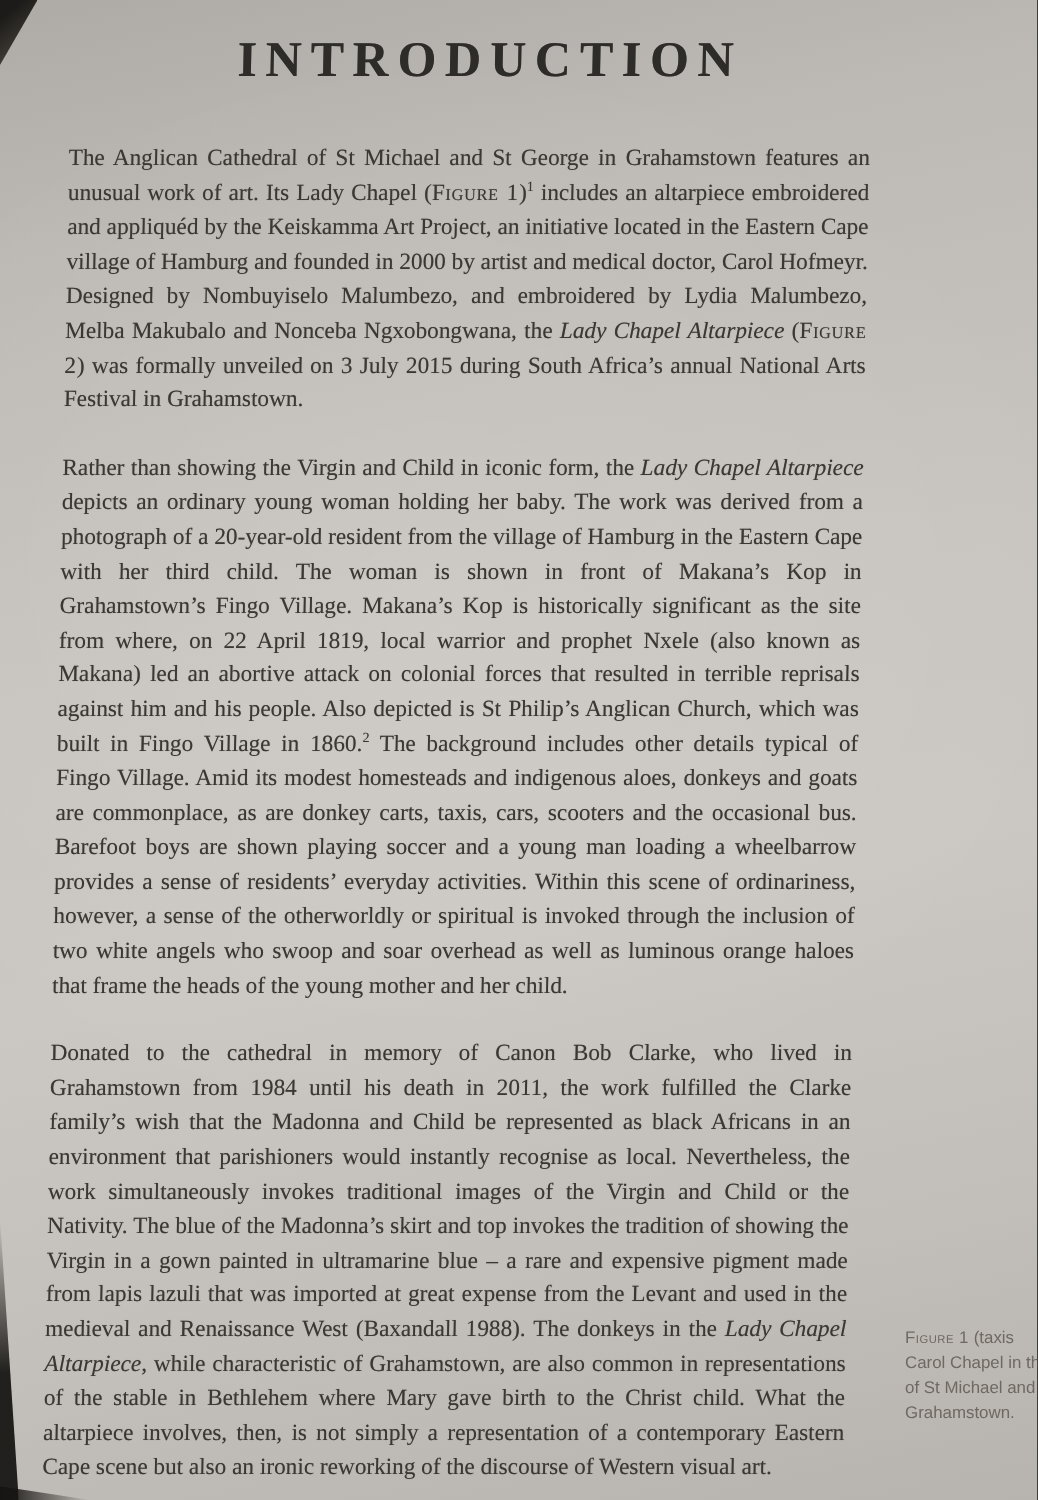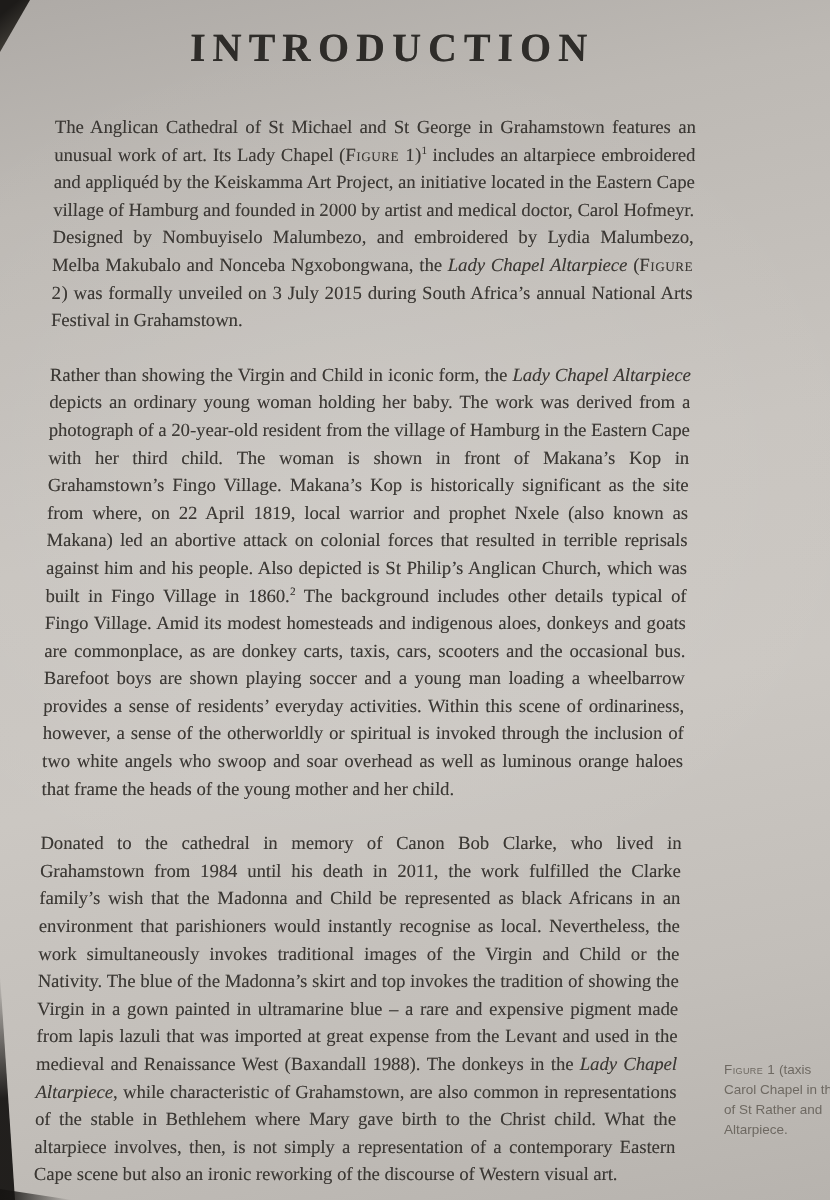--- a/index.html
+++ b/index.html
@@ -86,16 +86,16 @@
     <div>
         <p class="para"><span>The Anglican Cathedral of St Michael and St George in Grahamstown features an unusual work of art. Its Lady Chapel (</span><span class="seg-smallcaps">Figure 1</span><span>)</span><span class="seg-sup">1</span><span> includes an altarpiece embroidered and appliquéd by the Keiskamma Art Project, an initiative located in the Eastern Cape village of Hamburg and founded in 2000 by artist and medical doctor, Carol Hofmeyr. Designed by Nombuyiselo Malumbezo, and embroidered by Lydia Malumbezo, Melba Makubalo and Nonceba Ngxobongwana, the </span><span class="seg-italic">Lady Chapel Altarpiece</span><span> (</span><span class="seg-smallcaps">Figure 2</span><span>) was formally unveiled on 3 July 2015 during South Africa’s annual National Arts Festival in Grahamstown.</span></p>
         <p class="para"><span>Rather than showing the Virgin and Child in iconic form, the </span><span class="seg-italic">Lady Chapel Altarpiece</span><span> depicts an ordinary young woman holding her baby. The work was derived from a photograph of a 20-year-old resident from the village of Hamburg in the Eastern Cape with her third child. The woman is shown in front of Makana’s Kop in Grahamstown’s Fingo Village. Makana’s Kop is historically significant as the site from where, on 22 April 1819, local warrior and prophet Nxele (also known as Makana) led an abortive attack on colonial forces that resulted in terrible reprisals against him and his people. Also depicted is St Philip’s Anglican Church, which was built in Fingo Village in 1860.</span><span class="seg-sup">2</span><span> The background includes other details typical of Fingo Village. Amid its modest homesteads and indigenous aloes, donkeys and goats are commonplace, as are donkey carts, taxis, cars, scooters and the occasional bus. Barefoot boys are shown playing soccer and a young man loading a wheelbarrow provides a sense of residents’ everyday activities. Within this scene of ordinariness, however, a sense of the otherworldly or spiritual is invoked through the inclusion of two white angels who swoop and soar overhead as well as luminous orange haloes that frame the heads of the young mother and her child.</span></p>
         <p class="para"><span>Donated to the cathedral in memory of Canon Bob Clarke, who lived in Grahamstown from 1984 until his death in 2011, the work fulfilled the Clarke family’s wish that the Madonna and Child be represented as black Africans in an environment that parishioners would instantly recognise as local. Nevertheless, the work simultaneously invokes traditional images of the Virgin and Child or the Nativity. The blue of the Madonna’s skirt and top invokes the tradition of showing the Virgin in a gown painted in ultramarine blue – a rare and expensive pigment made from lapis lazuli that was imported at great expense from the Levant and used in the medieval and Renaissance West (Baxandall 1988). The donkeys in the </span><span class="seg-italic">Lady Chapel Altarpiece</span><span>, while characteristic of Grahamstown, are also common in representations of the stable in Bethlehem where Mary gave birth to the Christ child. What the altarpiece involves, then, is not simply a representation of a contemporary Eastern Cape scene but also an ironic reworking of the discourse of Western visual art.</span></p>
       </div>
   </div>
 
   <div class="margin-note">
       <div class="line"><span class="seg-smallcaps">Figure 1</span><span> (taxis</span></div>
       <div class="line"><span>Carol Chapel in th</span></div>
-      <div class="line"><span>of St Rather and</span></div>
-      <div class="line"><span>Altarpiece.</span></div>
+      <div class="line"><span>of St Michael and</span></div>
+      <div class="line"><span>Grahamstown.</span></div>
     </div>
 </div>
 
 </body></html>

